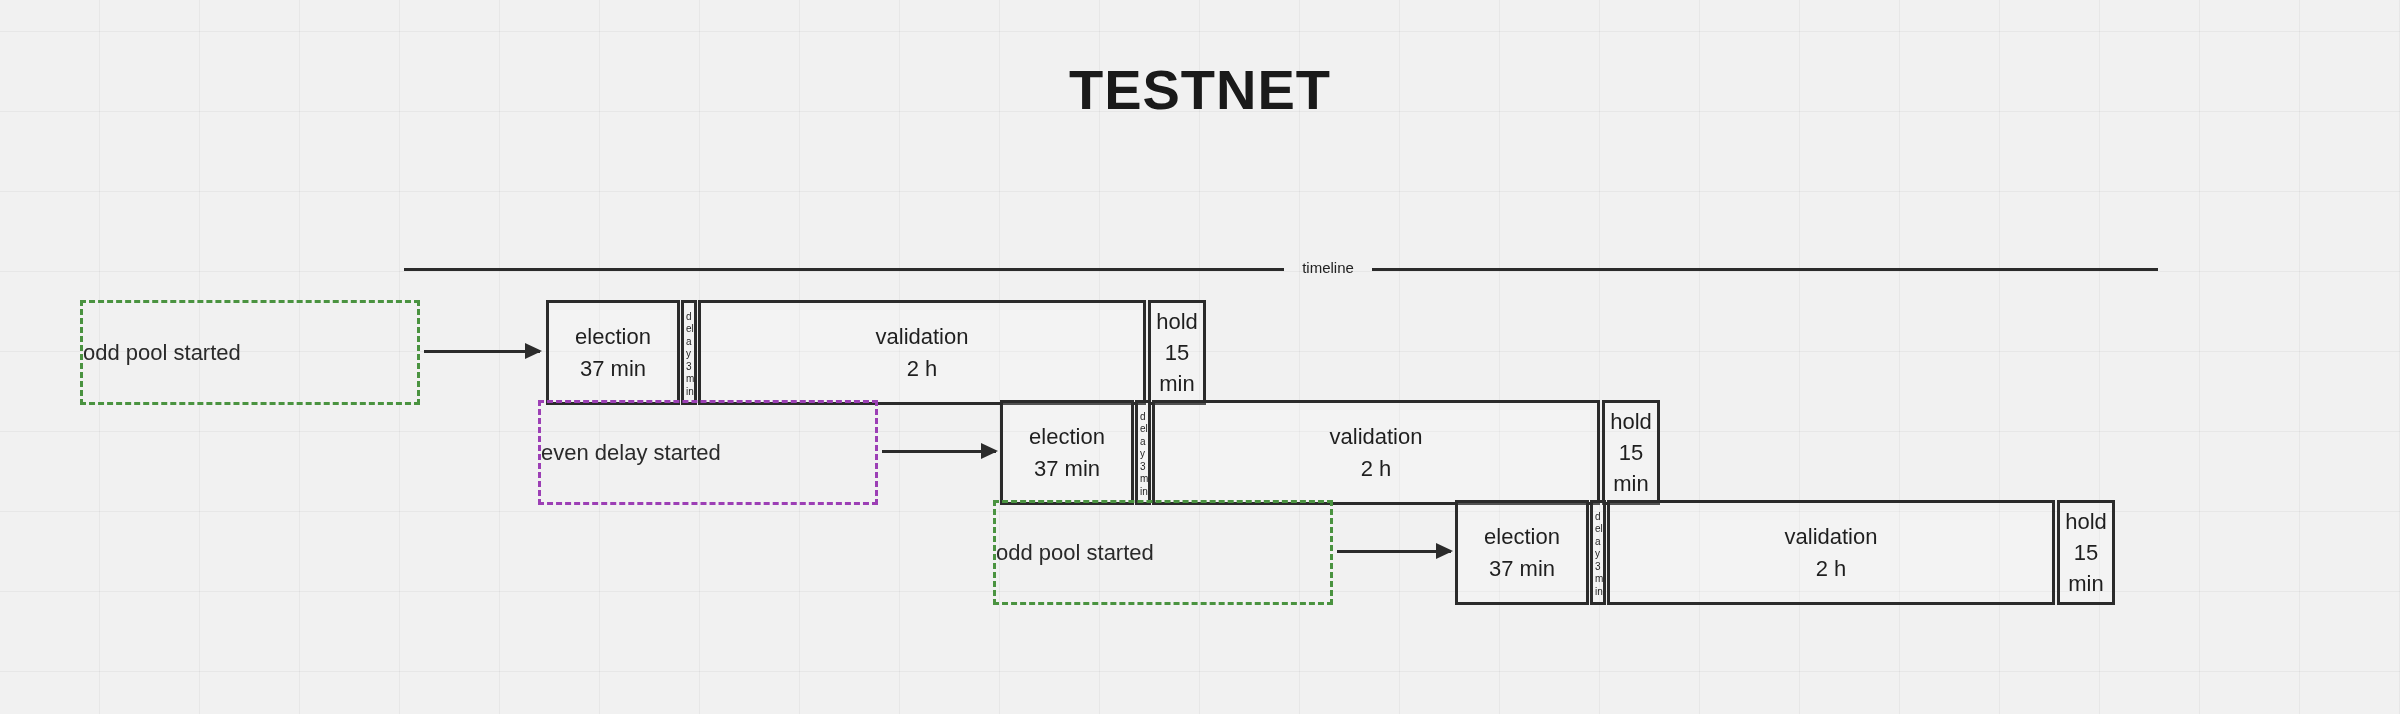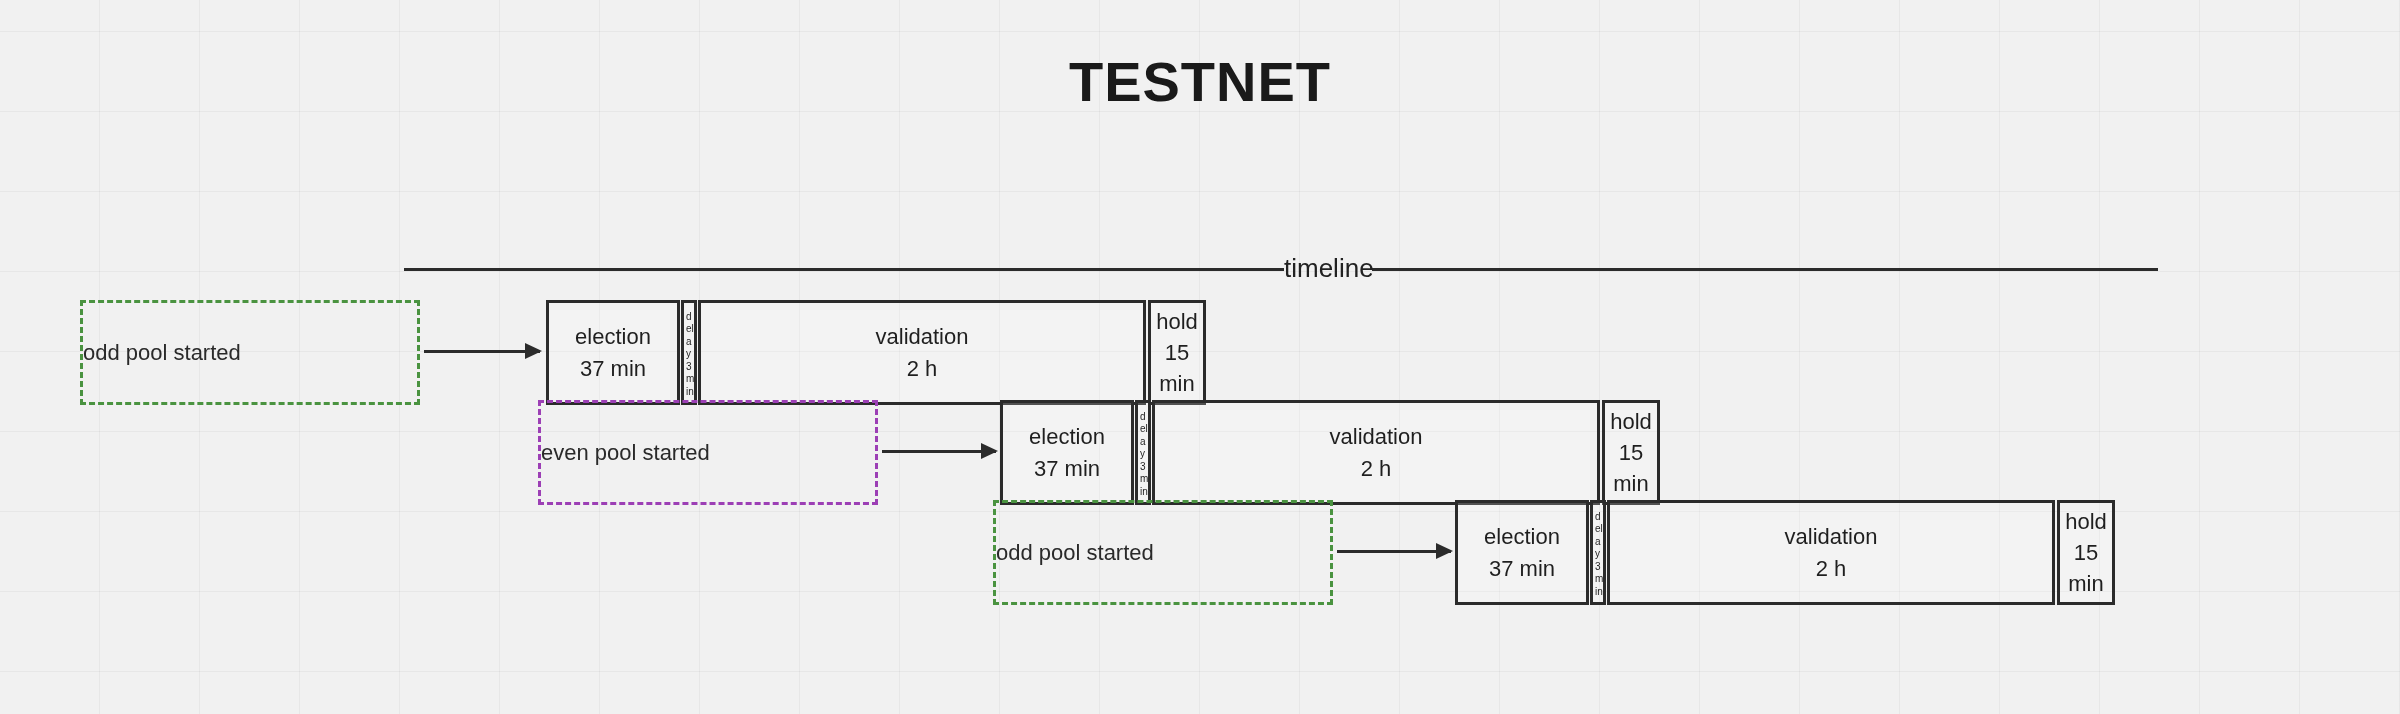--- a/index.html
+++ b/index.html
@@ -21,21 +21,21 @@
       linear-gradient(to bottom, rgba(0,0,0,0.045) 1px, transparent 1px);
     background-size: 100px 80px;
     background-position: -1px 31px;
     overflow: hidden;
   }
 
   
   .title {
     position: absolute;
     left: 0;
-    top: 54px;
+    top: 62px;
     width: 2400px;
     text-align: center;
     font-size: 56px;
     font-weight: 700;
     letter-spacing: 1px;
     color: #1a1a1a;
     line-height: 1;
   }
 
   
@@ -53,21 +53,21 @@
     background: #2b2b2b;
   }
   .timeline-axis .seg-left { left: 0; width: 880px; }
   .timeline-axis .seg-right { right: 0; width: 786px; }
   .timeline-label {
     position: absolute;
     left: 880px;
     top: -14px;
     width: 88px;
     text-align: center;
-    font-size: 26px;
+    font-size: 15px;
     color: #222;
     background: transparent;
     line-height: 28px;
   }
 
   
   .box {
     position: absolute;
     box-sizing: border-box;
     border: 3px solid #2b2b2b;
@@ -160,21 +160,21 @@
     <span>2 h</span>
   </div>
 
   <div class="box" style="left:1148px; top:300px; width:58px; height:105px;">
     <span>hold</span>
     <span>15</span>
     <span>min</span>
   </div>
 
   <div class="eventbox purple" style="left:538px; top:400px; width:340px; height:105px;">
-    <span>even pool started</span>
+    <span>even delay started</span>
   </div>
   <div class="arrow" style="left:882px; top:450px; width:114px;"></div>
 
   <div class="box" style="left:1000px; top:400px; width:134px; height:105px;">
     <span>election</span>
     <span>37 min</span>
   </div>
 
   <div class="box narrow" style="left:1135px; top:400px; width:16px; height:105px;">
     <span class="lbl">delay 3 min</span>

